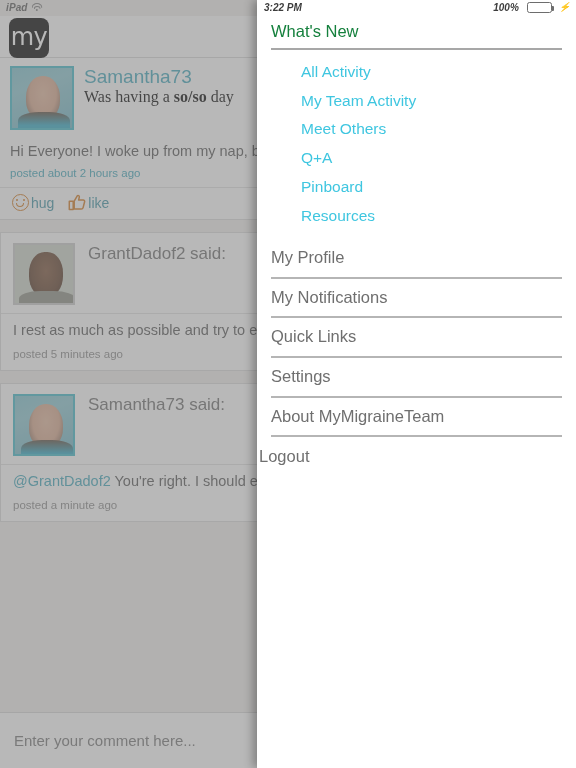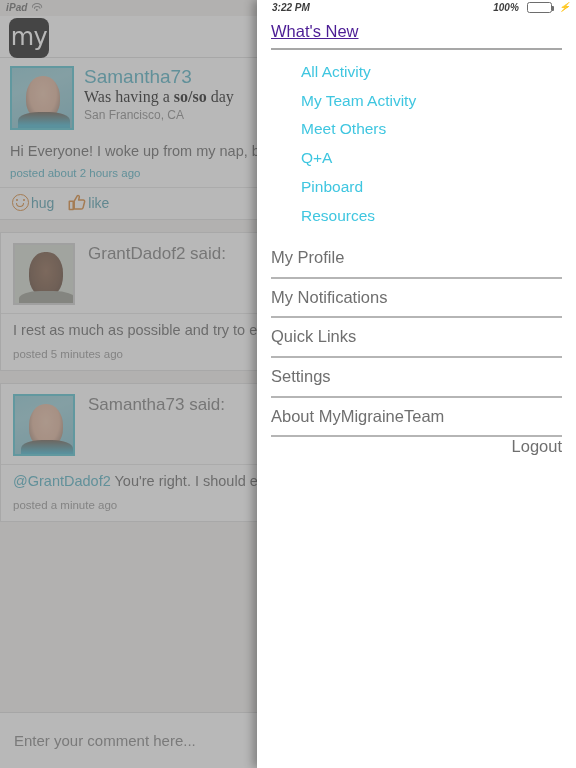--- a/index.html
+++ b/index.html
@@ -18,21 +18,21 @@
   }
   .sb-left{ position:absolute; left:6px; top:2px; display:flex; align-items:center; gap:4px; }
   .sb-left .lbl{ color:#6e6e6e; letter-spacing:.1px; }
   .wifi{ display:inline-block; width:11px; height:9px; position:relative; }
   .wifi i{ position:absolute; border:1.4px solid #7d7d7d; border-bottom:none;
            border-radius:50% 50% 0 0 / 100% 100% 0 0; left:50%; transform:translateX(-50%); }
   .wifi i:nth-child(1){ width:11px; height:5px; top:0; }
   .wifi i:nth-child(2){ width:6.5px; height:3px; top:2.6px; }
   .wifi i:nth-child(3){ width:2.4px; height:2.4px; top:5.6px; background:#7d7d7d; border:none; border-radius:50%; }
 
-  .sb-time{ position:absolute; left:272px; top:2px; color:#3c3c3c; }
+  .sb-time{ position:absolute; left:264px; top:2px; color:#3c3c3c; }
   .sb-right{ position:absolute; right:5px; top:2px; display:flex; align-items:center; gap:8px; color:#3c3c3c;justify-content:flex-end; }
   .batt{ position:relative; width:25px; height:11px; border:1px solid #6d6d6d; border-radius:2.5px; padding:1px; }
   .batt .fill{ height:100%; background:#4cd964; border-radius:1px; }
   .batt:after{ content:""; position:absolute; right:-3px; top:3.2px; width:2px; height:4.5px;
                background:#6d6d6d; border-radius:0 1px 1px 0; }
   .bolt{ font-size:9px; color:#3c3c3c; line-height:1; }
 
   
   #content-pane{
     position:absolute; top:0; left:0; width:576px; height:768px;
@@ -137,58 +137,57 @@
   }
 
   
   #menu-panel{
     position:absolute; top:0; right:0; width:319px; height:768px;
     background:#ffffff; z-index:30;
     box-shadow:-4px 0 9px rgba(0,0,0,0.30);
   }
   #menu-list{ padding-top:16px; }
   .m-section{
-    font-size:16.5px; color:#4c1d95; line-height:30px; padding-left:0;text-decoration:underline;
+    font-size:16.5px; color:#15803d; line-height:30px; padding-left:0;
   }
   .m-section-row{ border-bottom:2px solid #a7a7a7; margin:0 14px 0 14px; padding:0; }
   .m-section-row .m-section{ padding:0 0 2px 0; }
 
   .m-sub{
     display:block; color:#3fc6e0; font-size:15.5px; line-height:28.7px;
     padding-left:30px; text-decoration:none;
   }
   .m-sub-wrap{ padding:8px 14px 9px 14px; }
 
   .m-item-row{
     margin:0 14px; border-bottom:2px solid #b5b5b5; padding:0;
   }
   .m-item{
     font-size:16.5px; color:#6f6f6f; line-height:37.6px; display:block;
   }
-  .m-logout-row{ margin:0 14px; text-align:right; }
+  .m-logout-row{ margin:0 2px; padding-top:10px; text-align:left; }
   .m-logout{ font-size:16.5px; color:#6f6f6f; display:inline-block; }
 </style>
 </head>
 <body>
 
 <div id="content-pane">
 
   <div id="nav-bar">
     <div id="logo">my</div>
   </div>
 
   <div id="feed">
 
     <div class="card post-card">
       <div class="post-head">
         <div class="avatar sam"></div>
         <div class="post-meta">
           <div class="uname">Samantha73</div>
           <div class="mood"><span>Was having a </span><b>so/so</b><span> day</span></div>
-          <div class="loc">San Francisco, CA</div>
         </div>
       </div>
       <div class="post-body">Hi Everyone! I woke up from my nap, but I still feel awful. We are having a BBQ for the family to meet the baby.  I have family flying in just to see the baby.  How do others fight through the pain?</div>
       <div class="post-ts">posted about 2 hours ago</div>
 
       <div class="actions">
         <div class="act">
           <span class="ico-smile">
               <i></i>
               <i></i>

